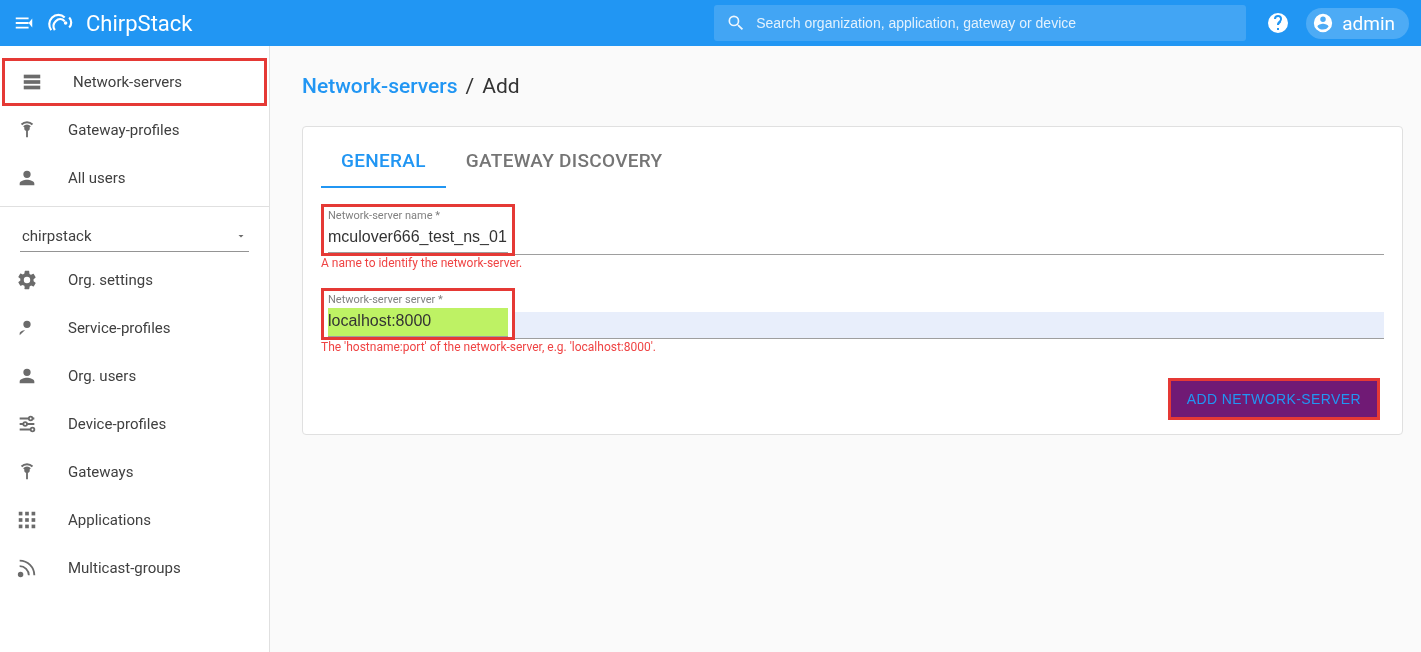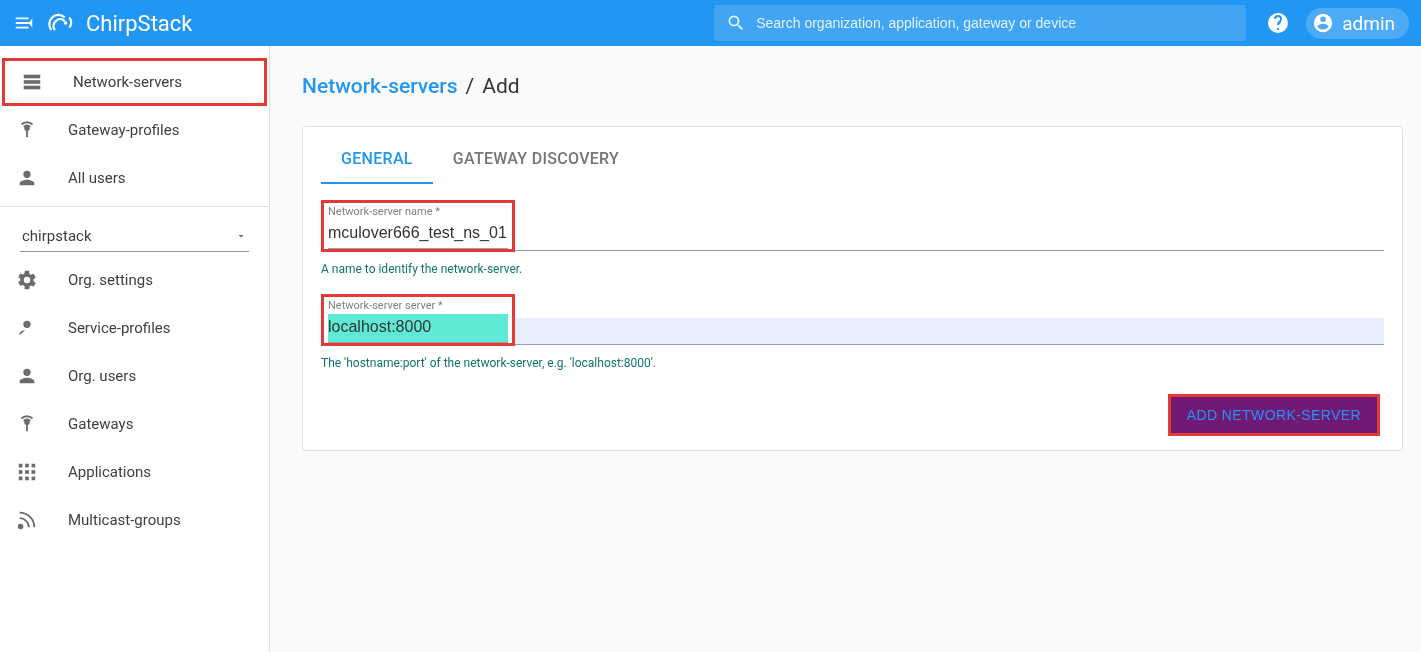--- a/index.html
+++ b/index.html
@@ -170,21 +170,21 @@
       border: 1px solid #e0e0e0;
       border-radius: 4px;
       padding: 0 0 14px 0;
     }
     .tabs {
       display: flex;
       padding: 8px 18px 0 18px;
     }
     .tab {
       padding: 14px 20px;
-      font-size: 16px;
+      font-size: 19px;
       letter-spacing: 0.3px;
       font-weight: 500;
       color: #757575;
       cursor: pointer;
     }
     .tab.active {
       color: #2196f3;
       border-bottom: 2px solid #2196f3;
     }
 
@@ -205,26 +205,25 @@
       border: none;
       border-bottom: 1px solid #9e9e9e;
       font-size: 16px;
       padding: 4px 0 6px 0;
       width: 100%;
       outline: none;
       color: #333;
       background: transparent;
     }
     .field-input.selected {
-      background: #5eead4;
+      background: #bef264;
     }
     .field-help {
       font-size: 12px;
-      color: #0f766e;
-      margin-top: 10px;
+      color: #ef4444;
       margin-bottom: 18px;
     }
     .field-row { margin-bottom: 4px; }
 
     .actions {
       display: flex;
       justify-content: flex-end;
       padding: 6px 4px 0 0;
     }
     .submit-btn {
@@ -347,20 +346,31 @@
         </span>
       <span>Service-profiles</span>
     </div>
     <div class="sidebar-item">
       <span class="icon">
           <svg viewBox="0 0 24 24" width="22" height="22" fill="#6b6b6b">
             <path d="M12 12a4 4 0 100-8 4 4 0 000 8zm0 2c-2.67 0-8 1.34-8 4v2h16v-2c0-2.66-5.33-4-8-4z"></path>
           </svg>
         </span>
       <span>Org. users</span>
+    </div>
+    <div class="sidebar-item">
+      <span class="icon">
+          <svg viewBox="0 0 24 24" width="22" height="22" fill="none" stroke="#6b6b6b" stroke-width="2">
+            <path d="M4 6h10M18 6h2M4 12h4M12 12h8M4 18h12M20 18h0"></path>
+            <circle cx="16" cy="6" r="2"></circle>
+            <circle cx="10" cy="12" r="2"></circle>
+            <circle cx="18" cy="18" r="2"></circle>
+          </svg>
+        </span>
+      <span>Device-profiles</span>
     </div>
     <div class="sidebar-item">
       <span class="icon">
           <svg viewBox="0 0 24 24" width="22" height="22" fill="none" stroke="#6b6b6b" stroke-width="2">
             <path d="M12 20v-8"></path>
             <circle cx="12" cy="10" r="2" fill="#6b6b6b"></circle>
             <path d="M6 6a8.5 8.5 0 0112 0M8.5 8.5a5 5 0 017 0"></path>
           </svg>
         </span>
       <span>Gateways</span>

